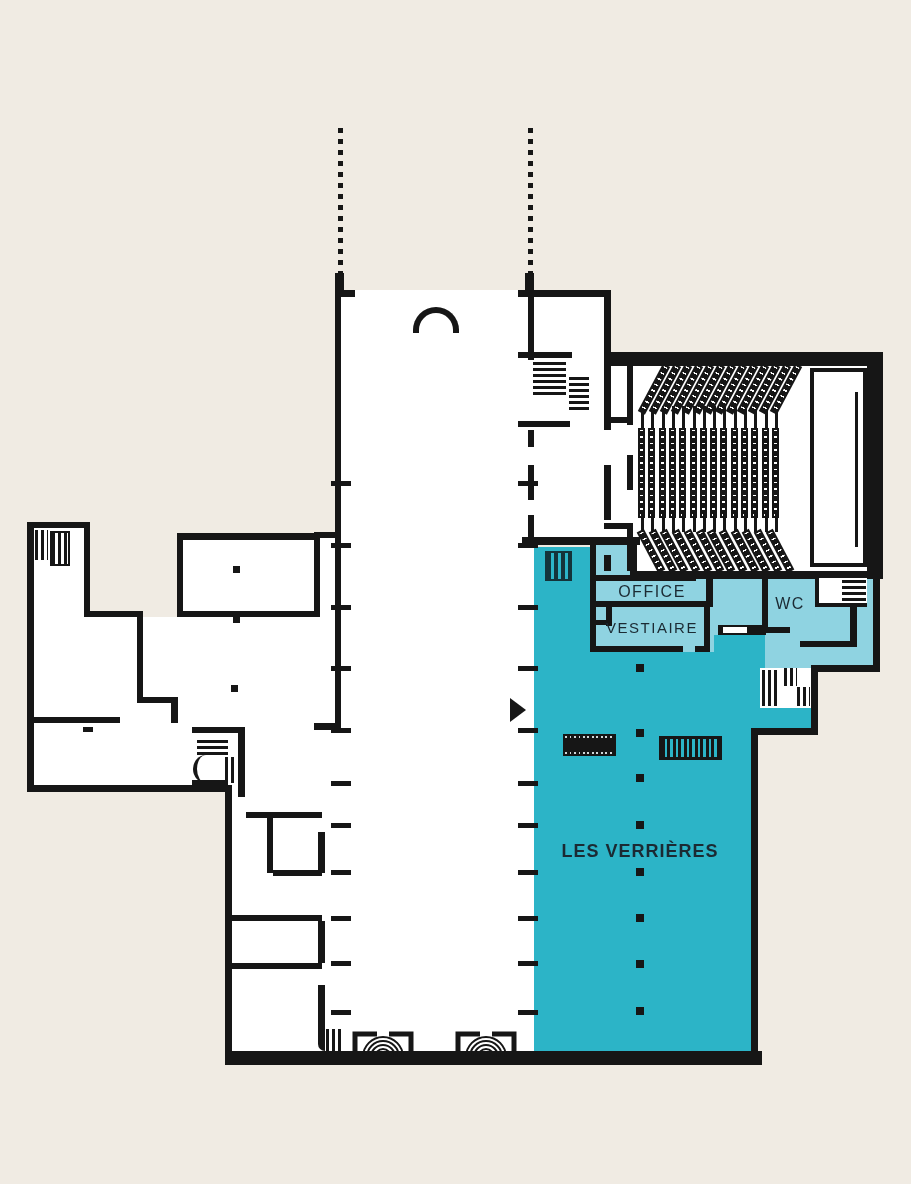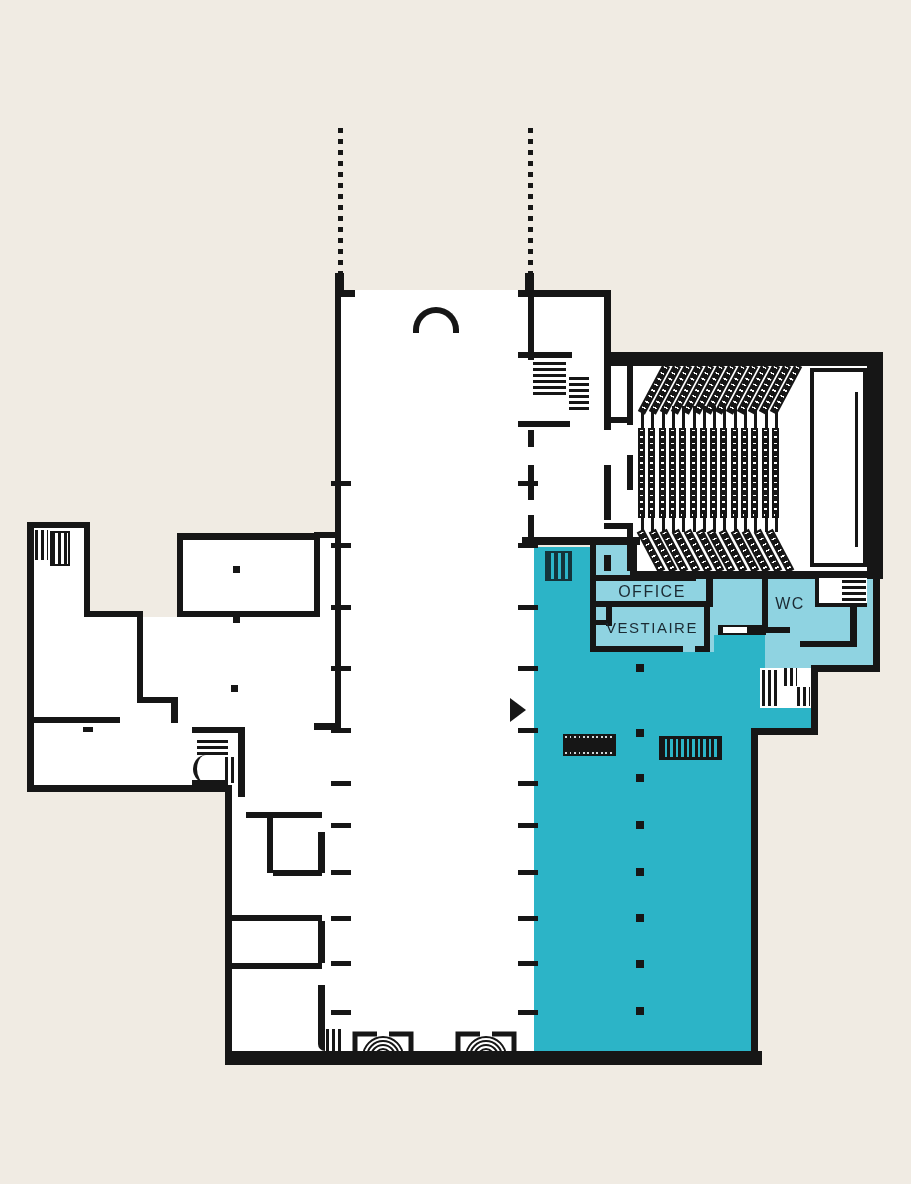--- a/index.html
+++ b/index.html
@@ -186,20 +186,21 @@
     <path d="M11 26 A20 20 0 0 1 51 26 M15 26 A16 16 0 0 1 47 26 M19 26 A12 12 0 0 1 43 26 M23 26 A8 8 0 0 1 39 26" fill="none" stroke="#161616" stroke-width="2"></path>
   </svg>
   <svg class="ab" style="left:455px;top:1031px;" width="62" height="28" viewBox="0 0 62 28">
     <path d="M3 28 V3 H25 M37 3 H59 V28" fill="none" stroke="#161616" stroke-width="5"></path>
     <path d="M11 26 A20 20 0 0 1 51 26 M15 26 A16 16 0 0 1 47 26 M19 26 A12 12 0 0 1 43 26 M23 26 A8 8 0 0 1 39 26" fill="none" stroke="#161616" stroke-width="2"></path>
   </svg>
 
   <div class="lbl" style="left:596px;top:583px;width:112px;font-size:16px;">OFFICE</div>
   <div class="lbl" style="left:596px;top:619px;width:112px;font-size:15px;">VESTIAIRE</div>
   <div class="lbl" style="left:764px;top:595px;width:52px;font-size:16px;">WC</div>
+  <div class="lbl" style="left:528px;top:841px;width:224px;font-size:18px;font-weight:bold;letter-spacing:1px;">LES VERRIÈRES</div>
 
 <div class="dotline" style="left: 338px; top: 128px; width: 5px; height: 145px;"></div>
     <div class="dotline" style="left: 528px; top: 128px; width: 5px; height: 145px;"></div>
     <div class="tick" style="left: 331px; top: 481px; width: 20px; height: 5px;"></div>
     <div class="tick" style="left: 518px; top: 481px; width: 20px; height: 5px;"></div>
     <div class="tick" style="left: 331px; top: 543px; width: 20px; height: 5px;"></div>
     <div class="tick" style="left: 518px; top: 543px; width: 20px; height: 5px;"></div>
     <div class="tick" style="left: 331px; top: 605px; width: 20px; height: 5px;"></div>
     <div class="tick" style="left: 518px; top: 605px; width: 20px; height: 5px;"></div>
     <div class="tick" style="left: 331px; top: 666px; width: 20px; height: 5px;"></div>

